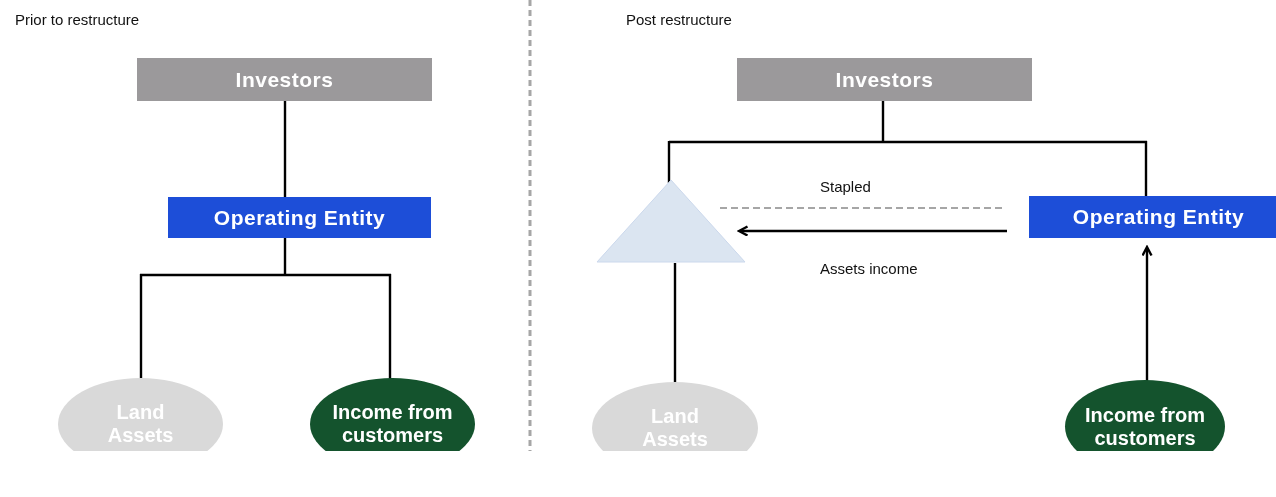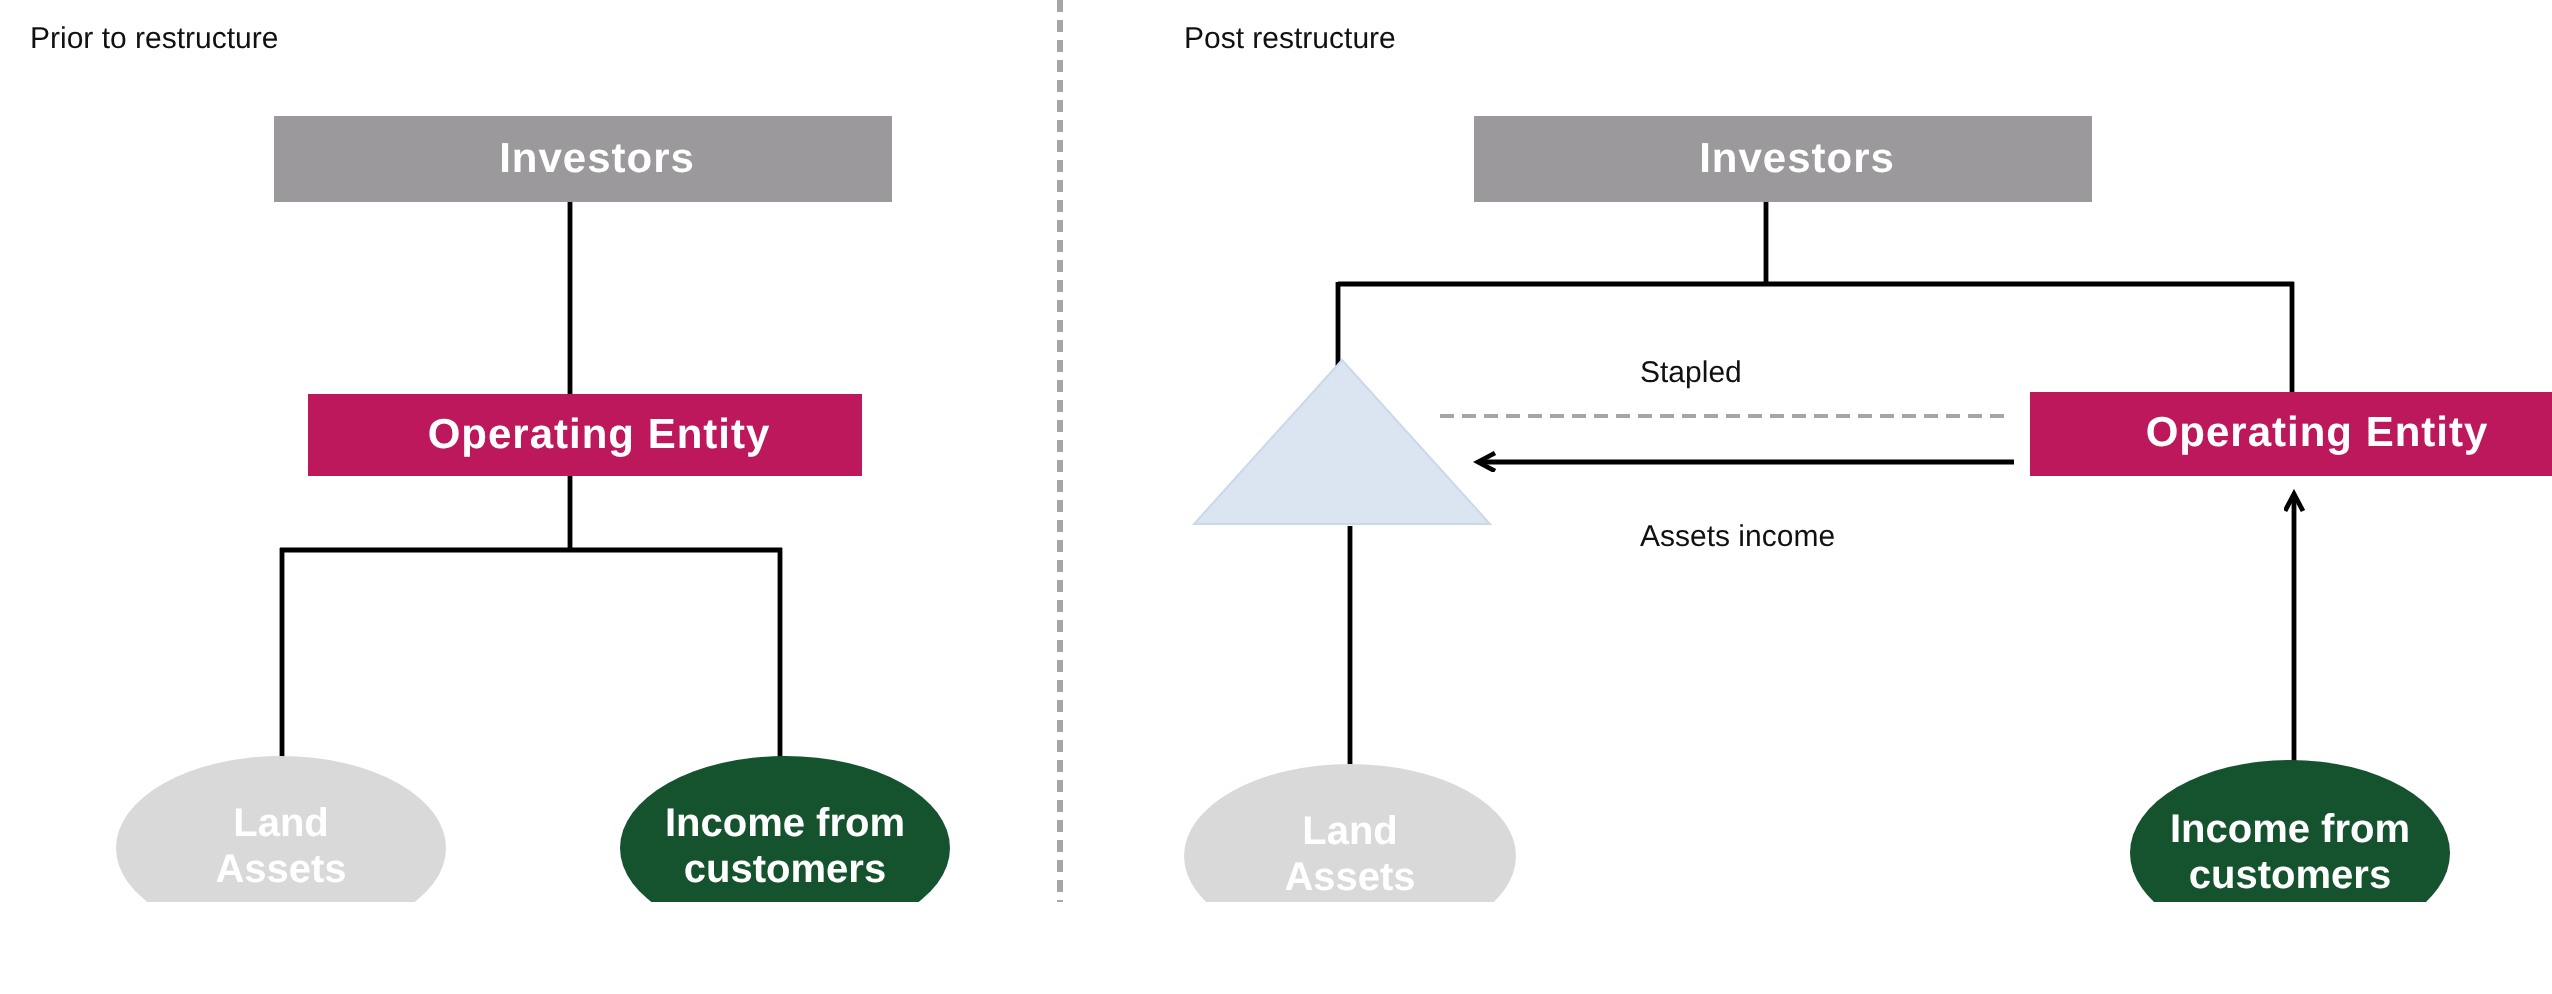--- a/index.html
+++ b/index.html
@@ -14,24 +14,23 @@
   .panel-title{
     position:absolute;
     font-size:15px;color:#111;
     white-space:nowrap;
   }
   .node-box{
     position:absolute;
     display:flex;align-items:center;justify-content:center;
     color:#ffffff;font-weight:bold;font-size:21px;
     letter-spacing:0.5px;
-    padding-left:14px;
   }
   .box-investors{background:#9b999b;}
-  .box-operating{background:#be185d;}
+  .box-operating{background:#1d4ed8;margin-left:14px;}
   .node-ellipse{
     position:absolute;border-radius:50%;
     display:flex;align-items:center;justify-content:center;
     text-align:center;
     color:#ffffff;font-weight:bold;font-size:20px;line-height:23px;
   }
   .ellipse-land{background:#d9d9d9;}
   .ellipse-income{background:#14532d;}
   .ellipse-inner{width:130px;}
   .triangle-label{
@@ -91,21 +90,21 @@
   </div>
 
   <div class="node-ellipse ellipse-land" style="left:58px;top:378px;width:165px;height:92px;">
     <span class="ellipse-inner" style="width:100px;">Land Assets</span>
   </div>
 
   <div class="node-ellipse ellipse-income" style="left:310px;top:378px;width:165px;height:92px;">
     <span class="ellipse-inner">Income from customers</span>
   </div>
 
-  <div class="panel-title" style="left:592px;top:11px;">Post restructure</div>
+  <div class="panel-title" style="left:626px;top:11px;">Post restructure</div>
 
   <div class="node-box box-investors" style="left:737px;top:58px;width:295px;height:43px;">
     <span>Investors</span>
   </div>
 
 
   <div class="node-box box-operating" style="left:1015px;top:196px;width:259px;height:42px;">
     <span>Operating Entity</span>
   </div>
 

